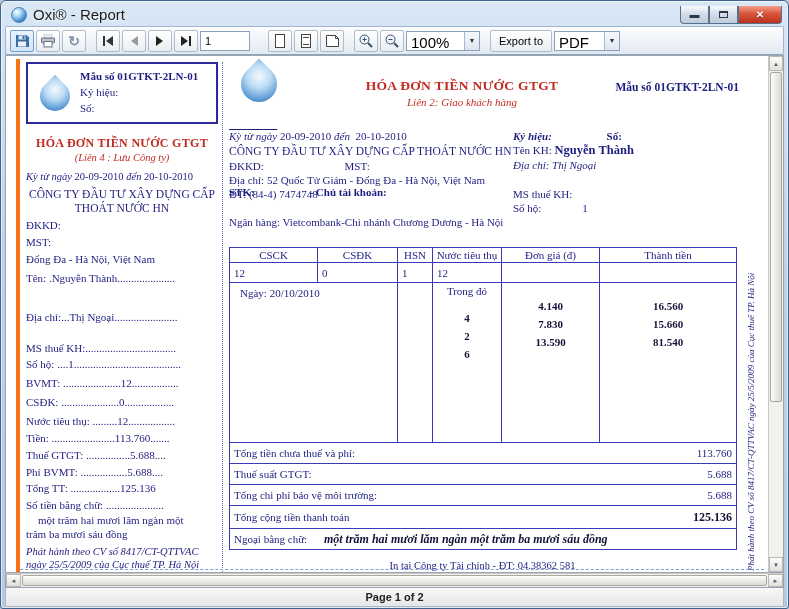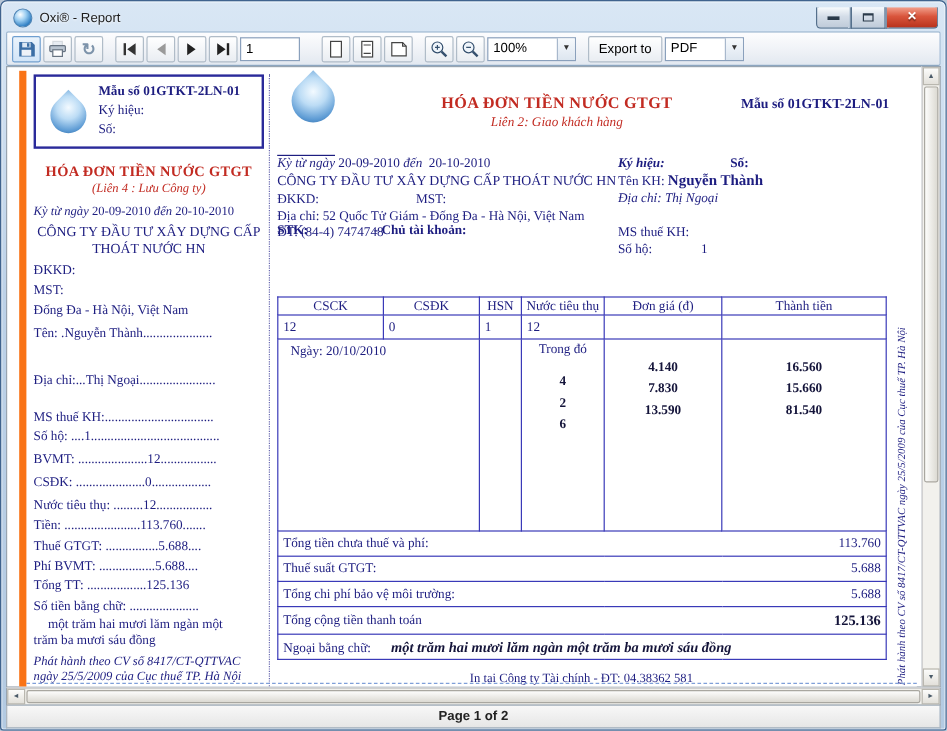--- a/index.html
+++ b/index.html
@@ -5,38 +5,38 @@
   html,body{margin:0;padding:0;background:#b9c7d7;font-family:"Liberation Sans",sans-serif;}
   *{box-sizing:border-box;}
   .window{position:relative;width:789px;height:609px;border:1px solid #3f638e;border-radius:6px 6px 3px 3px;
     background:linear-gradient(#d9e7f5,#bdd2e8 40%,#b3cae2);padding:0 4px;overflow:hidden;
     box-shadow:inset 0 0 0 1px rgba(255,255,255,.6);}
   
   .titlebar{height:25px;display:flex;align-items:center;padding:2px 2px 0 6px;}
   .app-icon{width:16px;height:16px;border-radius:50%;
     background:radial-gradient(circle at 35% 30%,#ffffff 0%,#9fd0f2 35%,#2f7fc4 75%,#155a96 100%);
     border:1px solid #4d84b5;margin-right:6px;flex:0 0 auto;}
-  .title-text{font-size:11px;color:#1c1c1c;text-shadow:0 1px 2px rgba(255,255,255,.9);}
+  .title-text{font-size:15px;color:#1c1c1c;text-shadow:0 1px 2px rgba(255,255,255,.9);}
   .winbtns{margin-left:auto;display:flex;}
   .winbtn{width:29px;height:18px;border:1px solid #55708c;border-top:none;display:flex;align-items:center;justify-content:center;
     font-size:10px;color:#2a3a4a;background:linear-gradient(#f8fbfd,#d4dde8 45%,#bfcbd9);}
   .winbtn.min{border-radius:0 0 0 4px;}
   .winbtn.close{width:44px;border-radius:0 0 4px 0;color:#fff;font-weight:bold;
     background:linear-gradient(#f2a08c,#d9553c 45%,#b8321c);text-shadow:0 1px 1px rgba(0,0,0,.4);}
   .maxglyph{width:9px;height:7px;border:1px solid #2a3a4a;border-top-width:2px;display:inline-block;}
   
   .toolbar{height:29px;background:linear-gradient(#fdfdfe,#eef1f6 60%,#e2e8f0);border:1px solid #9eb6cf;border-bottom-color:#8ca6c0;
     border-radius:2px;display:flex;align-items:center;padding:0 4px;gap:2px;}
   .tbtn{width:24px;height:22px;border:1px solid #b0bcc8;border-radius:2px;background:linear-gradient(#ffffff,#e9edf2);
     display:flex;align-items:center;justify-content:center;padding:0;}
   .tbtn.hl{border-color:#6f9fd0;background:linear-gradient(#eaf3fc,#d2e5f8);}
   .tsep{width:6px;}
   .page-input{width:50px;height:20px;border:1px solid #8aa0bc;font-size:11px;padding:1px 4px;font-family:"Liberation Sans",sans-serif;}
   .combo{height:20px;border:1px solid #8aa0bc;background:#fff;display:flex;align-items:stretch;}
-  .combo .val{font-size:11px;padding:2px 4px;flex:1;white-space:nowrap;}
+  .combo .val{font-size:15px;padding:2px 4px;flex:1;white-space:nowrap;}
   .combo .arrow{width:15px;border-left:1px solid #a8b8cc;background:linear-gradient(#f6f9fc,#dde6f0);
     display:flex;align-items:center;justify-content:center;font-size:7px;color:#333;}
   .txtbtn{height:22px;border:1px solid #b0bcc8;border-radius:2px;background:linear-gradient(#ffffff,#e9edf2);
     font-size:11px;padding:0 8px;display:flex;align-items:center;}
   .glyph{font-size:14px;line-height:1;color:#7d93aa;font-weight:bold;}
   
   .viewerwrap{display:flex;flex-direction:column;height:552px;}
   .viewerrow{display:flex;flex:1;min-height:0;}
   .viewer{flex:1;position:relative;background:#ffffff;border:1px solid #98a4b0;border-right:none;overflow:hidden;}
   .vscroll{width:16px;background:#f2f1ed;border:1px solid #98a4b0;border-left-color:#c8c8c8;position:relative;}
@@ -44,21 +44,21 @@
     display:flex;align-items:center;justify-content:center;font-size:6px;color:#4a5a68;}
   .vthumb{position:absolute;left:1px;width:12px;border:1px solid #a9a7a0;border-radius:2px;background:linear-gradient(90deg,#fdfdfc,#dcdad3);}
   .hscroll{height:15px;background:#f2f1ed;border:1px solid #98a4b0;border-top-color:#c8c8c8;position:relative;}
   .hbtn{position:absolute;top:0;width:15px;height:13px;background:linear-gradient(#fcfcfb,#e2e0da);border:1px solid #b9b7af;
     display:flex;align-items:center;justify-content:center;font-size:6px;color:#4a5a68;}
   .hthumb{position:absolute;top:1px;height:11px;left:16px;right:16px;border:1px solid #a9a7a0;border-radius:2px;
     background:linear-gradient(#fdfdfc,#dcdad3);}
   .statusbar{height:19px;background:linear-gradient(#f8f8f8,#e6e6e6);border:1px solid #aeb6be;border-top:none;
     display:flex;align-items:center;justify-content:center;font-size:11px;font-weight:bold;color:#222;}
   
-  .page{position:absolute;left:10px;top:3px;width:748px;height:514px;background:#fff;border-left:6px solid #f97316;
+  .page{position:absolute;left:10px;top:3px;width:748px;height:514px;background:#fff;border-left:4px solid #f97316;
     font-family:"Liberation Serif",serif;color:#1d1d80;}
   .cutline{position:absolute;left:0;right:0;bottom:3px;border-bottom:1px dashed #7f9fd8;}
   
   .stub{position:absolute;left:6px;top:3px;width:197px;font-size:11px;line-height:1.35;}
   .stub-box{border:2px solid #2a2a9a;height:62px;display:flex;align-items:center;padding:2px 4px;}
   .droplogo{width:30px;height:30px;border-radius:0 50% 50% 50%;transform:rotate(45deg);margin:8px 10px 2px 8px;flex:0 0 auto;
     background:radial-gradient(circle at 35% 35%,#f3faff 0%,#bcdcf5 35%,#5d9bd4 70%,#1c5694 100%);}
   .stub-box-txt div{line-height:1.45;}
   .bold{font-weight:bold;}
   .stub-title{color:#c22b22;font-weight:bold;font-size:12px;text-align:center;margin-top:11px;letter-spacing:.3px;}
@@ -281,20 +281,21 @@
             <div class="aline" style="top:98px;">
               <span>ĐKKD:</span>
               <span style="margin-left:78px;">MST:</span>
             </div>
             <div class="aline" style="top:112px;">Địa chỉ: 52 Quốc Tử Giám - Đống Đa - Hà Nội, Việt Nam</div>
             <div class="aline" style="top:126px;">ĐT: (84-4) 7474748</div>
             <div class="aline" style="top:124px;font-weight:bold;">
               <span>STK:</span>
               <span style="margin-left:52px;">- Chủ tài khoản:</span>
             </div>
+            <div class="aline" style="top:154px;">Ngân hàng: Vietcombank-Chi nhánh Chương Dương - Hà Nội</div>
 
             <div class="cust" style="left:286px;top:68px;">
               <span class="bi">Ký hiệu:</span>
               <span class="bold" style="margin-left:52px;">Số:</span>
             </div>
             <div class="cust" style="left:286px;top:81px;">
               <span>Tên KH:</span>
               <span class="big">Nguyễn Thành</span>
             </div>
             <div class="cust" style="left:286px;top:97px;font-style:italic;">

